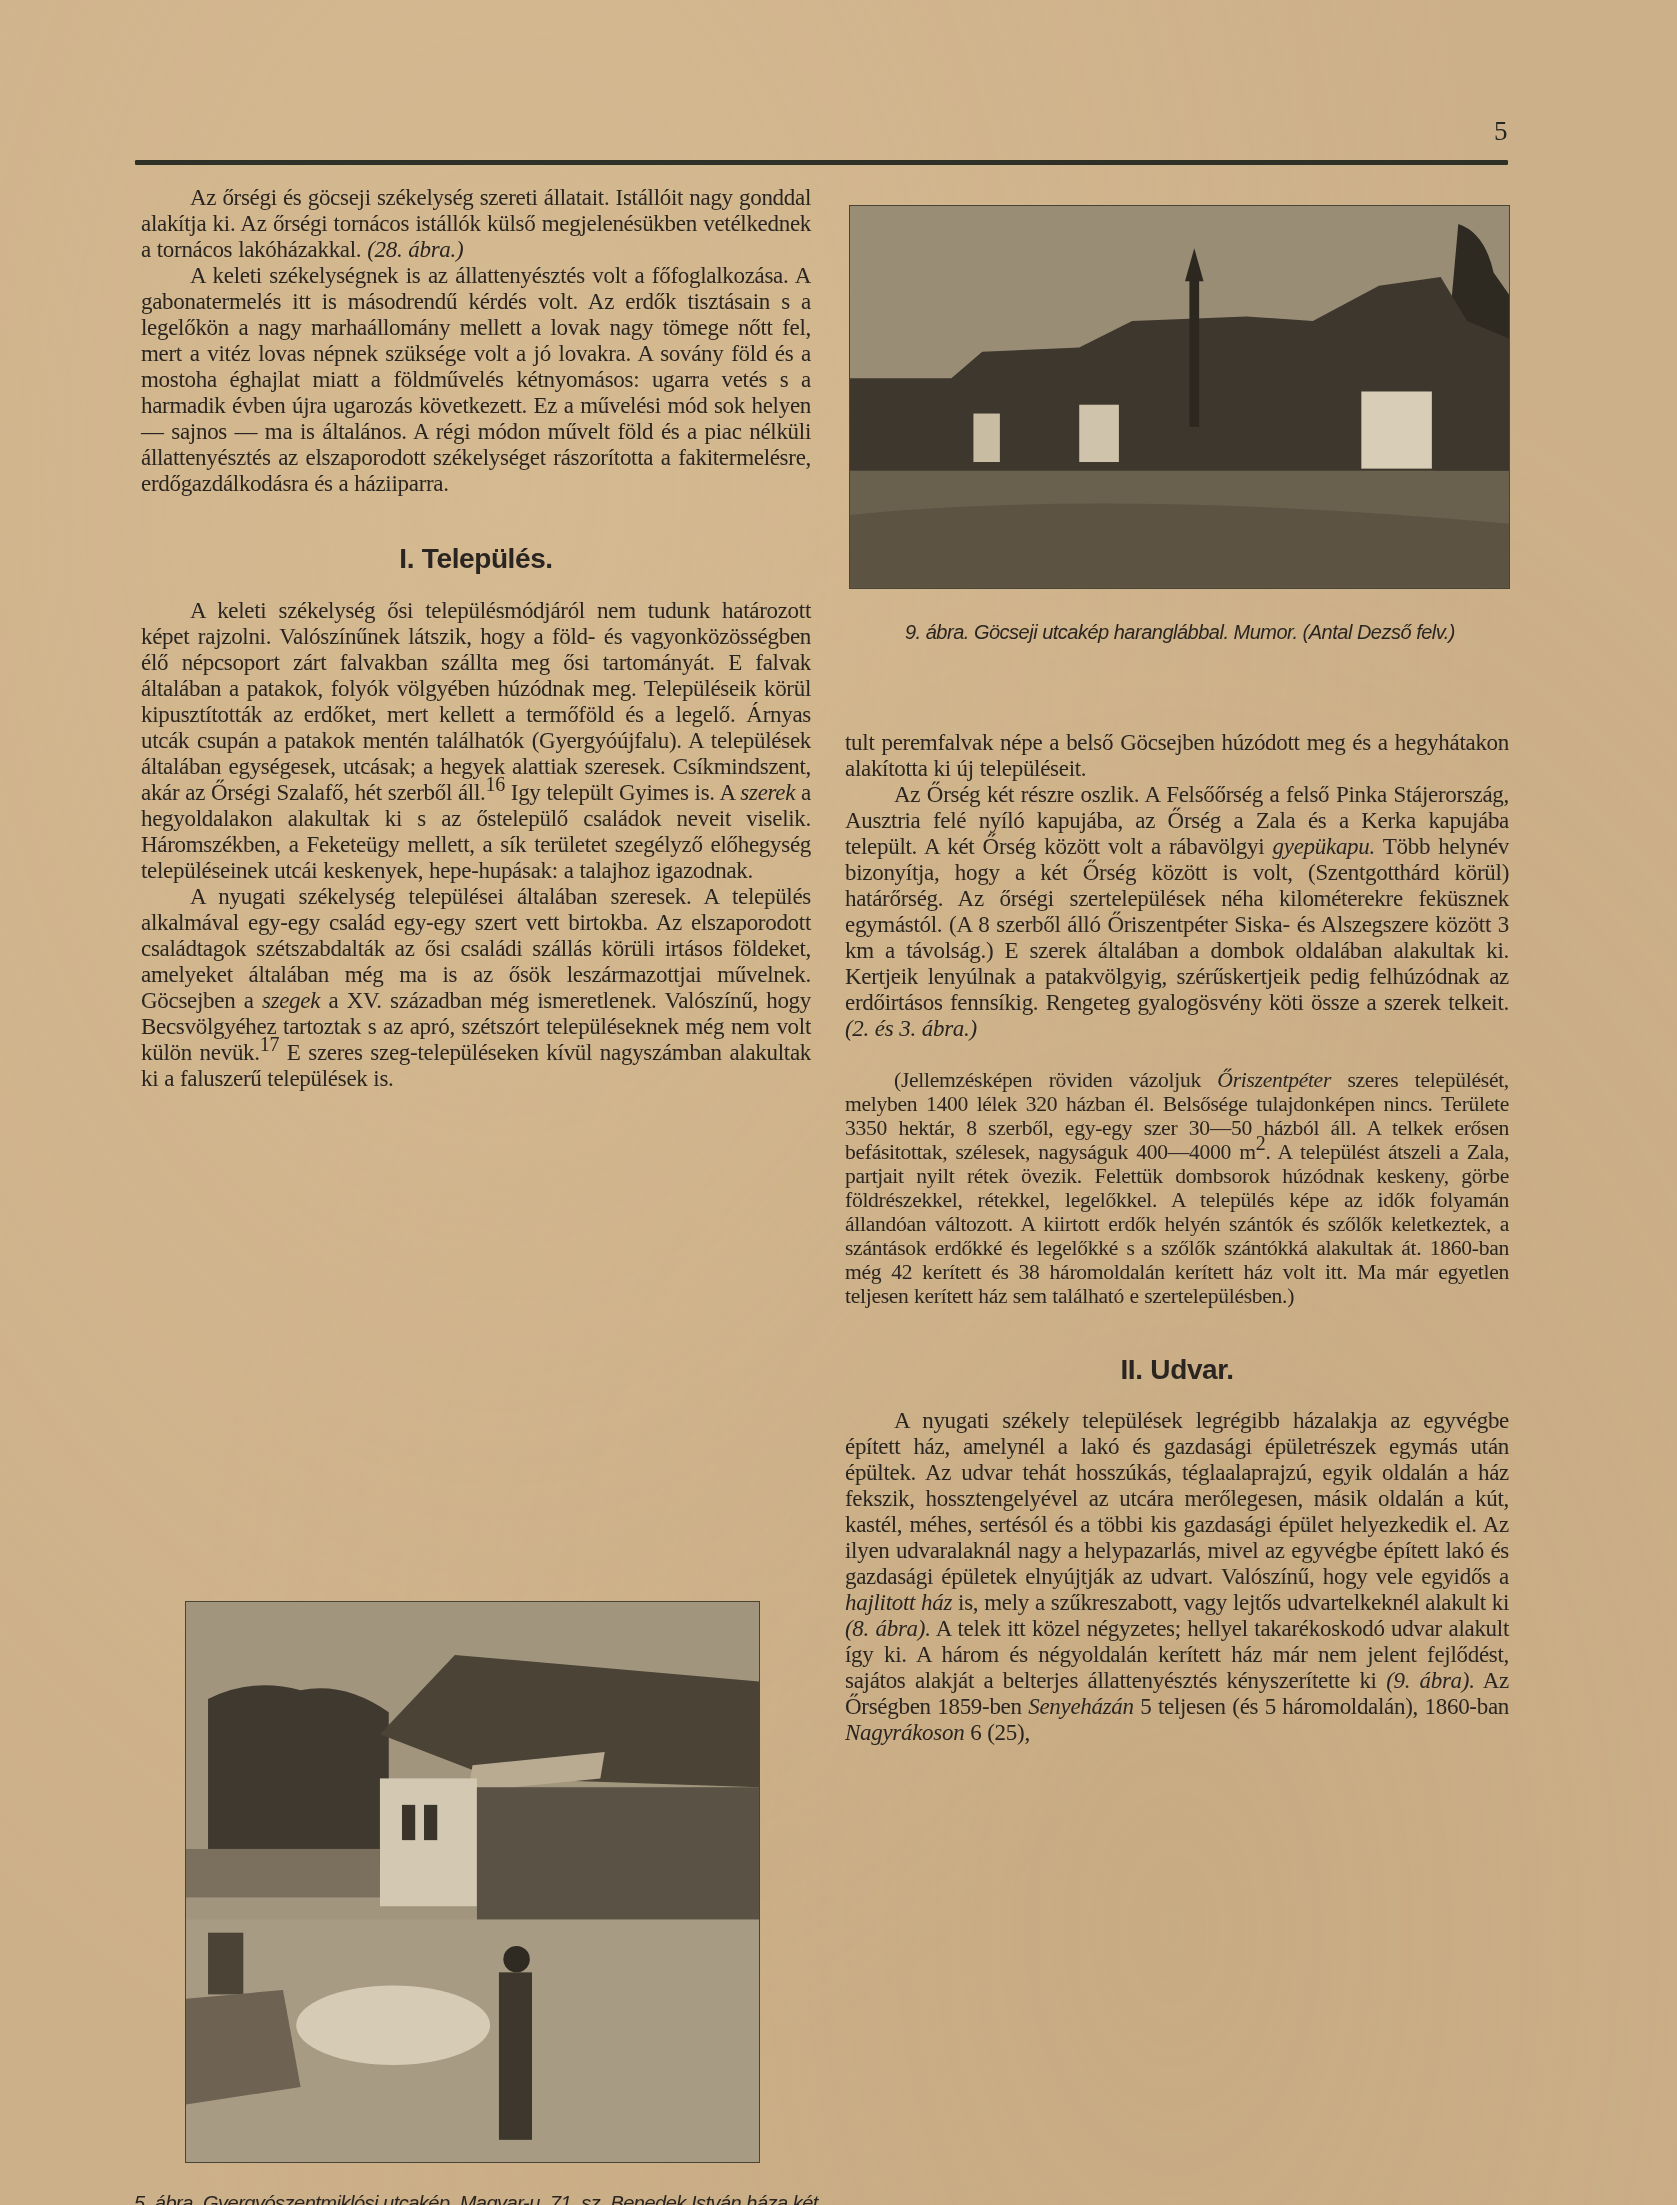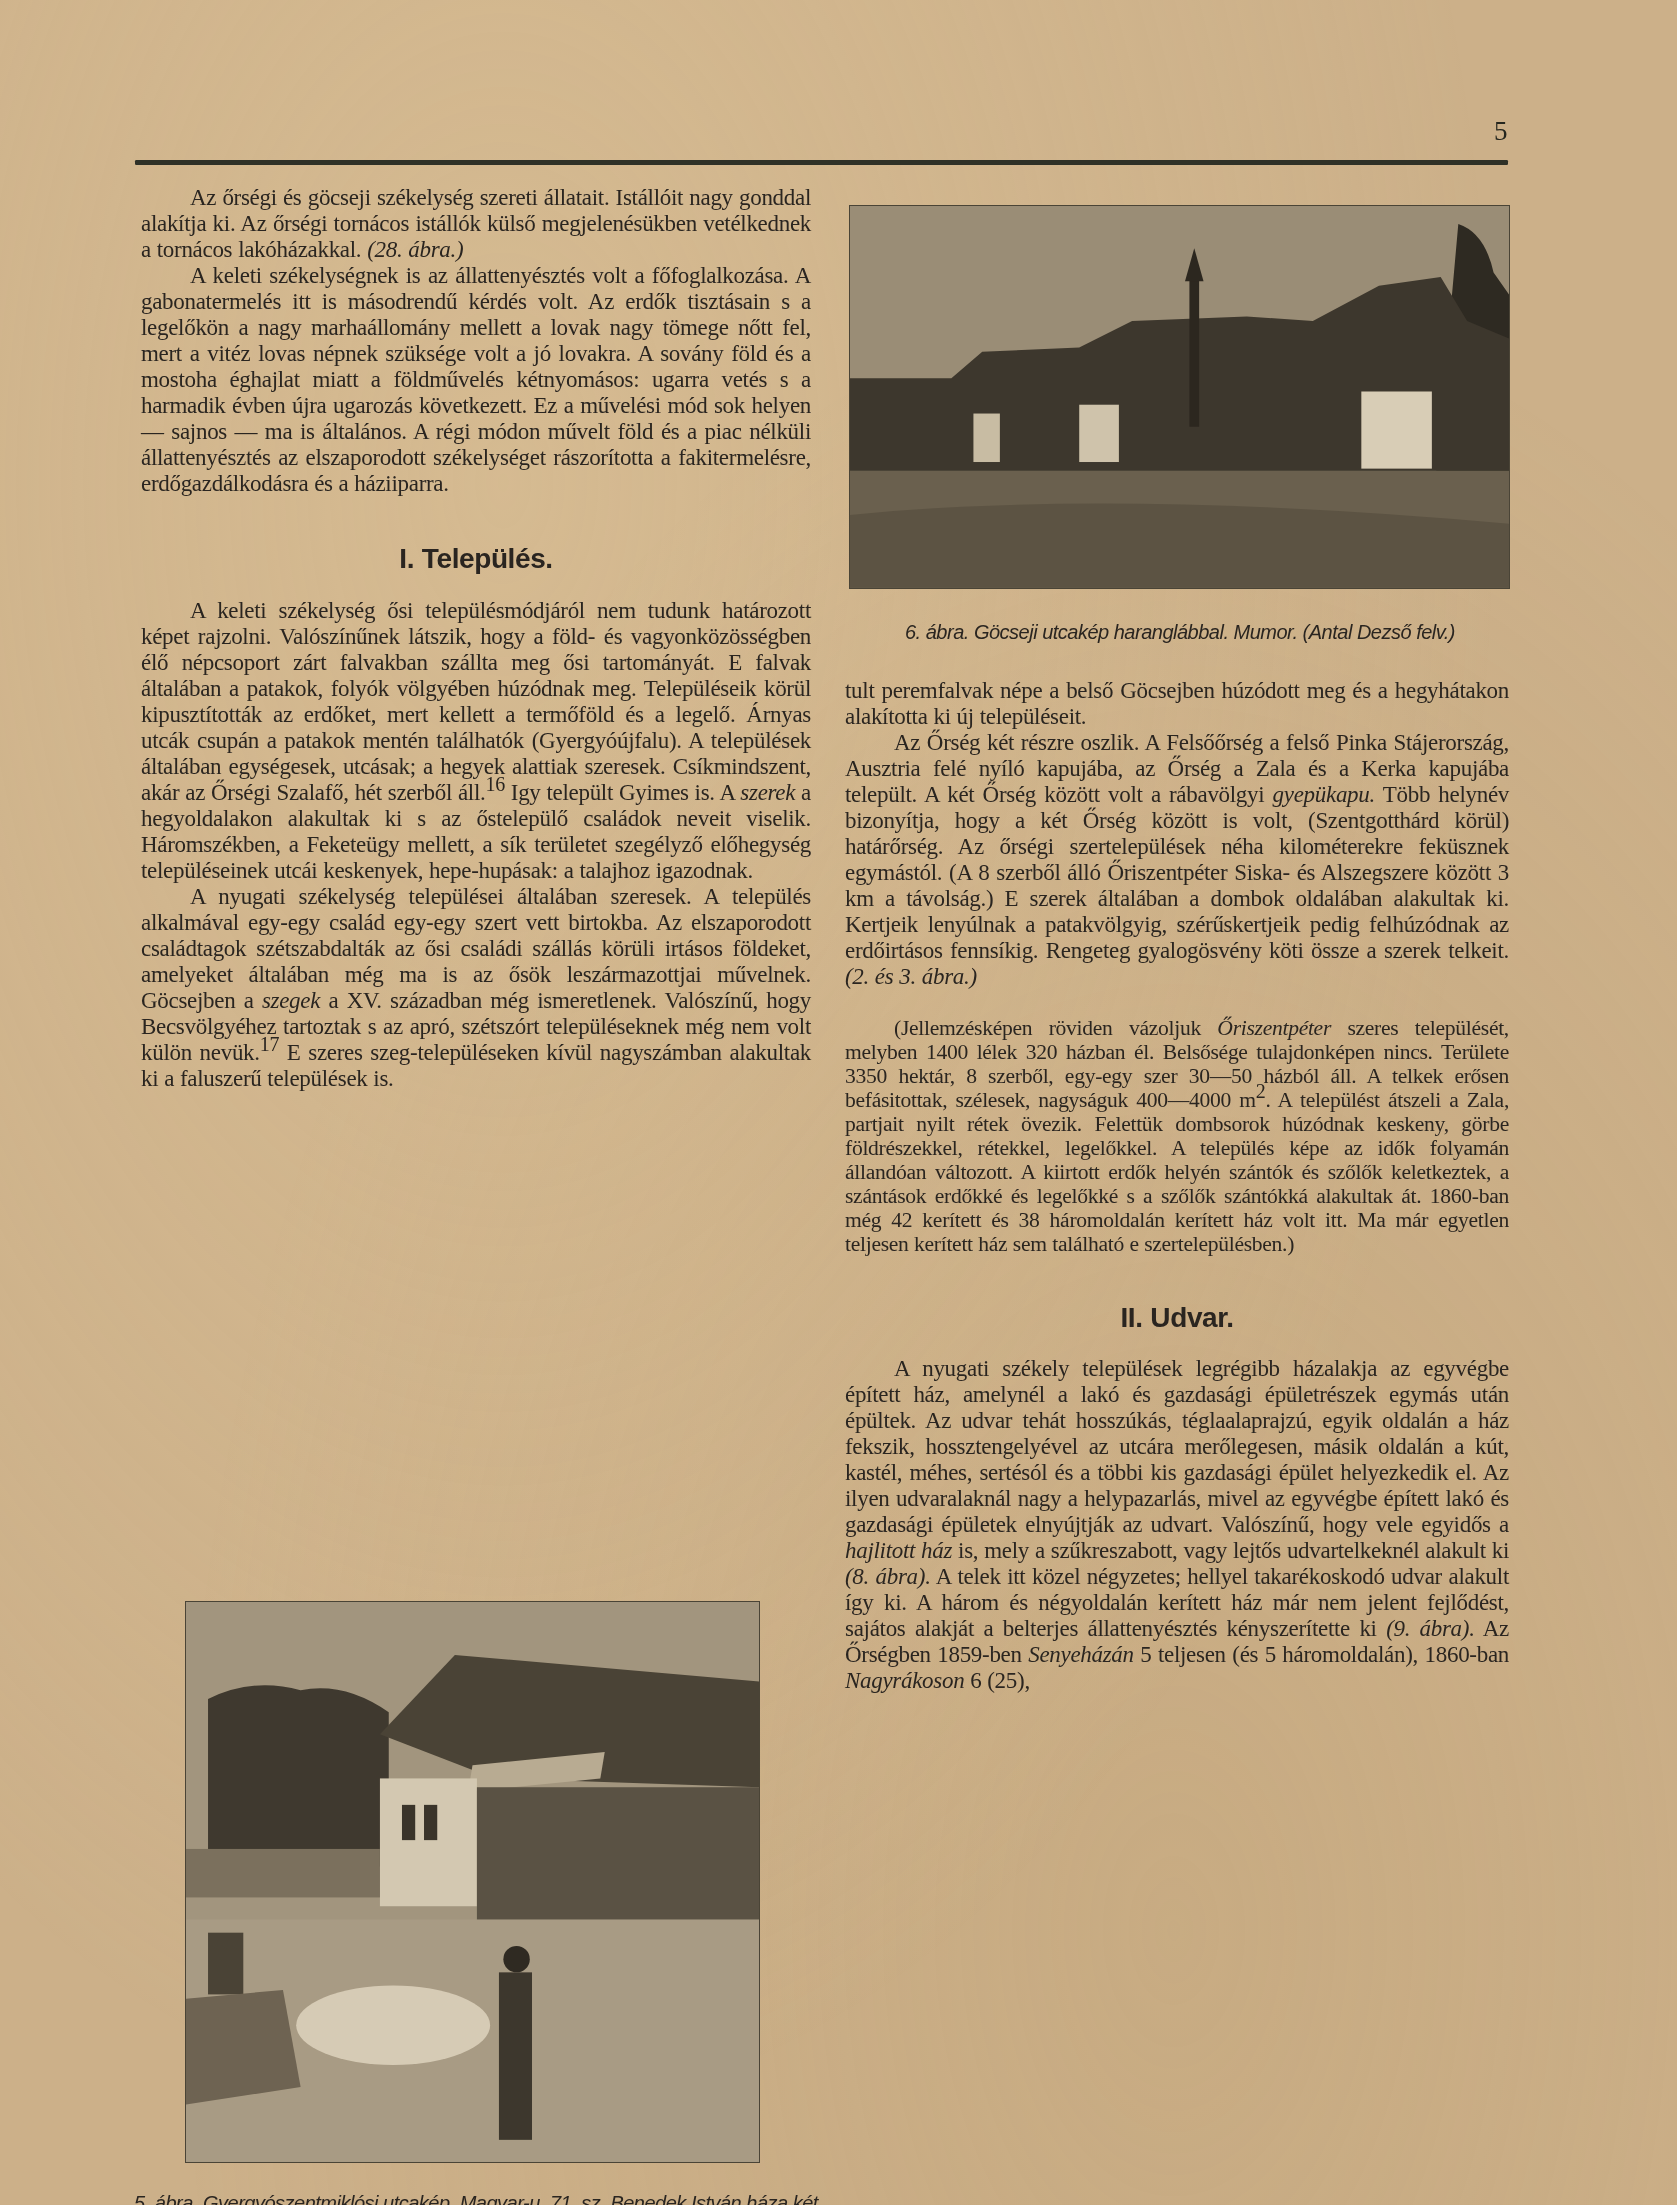--- a/index.html
+++ b/index.html
@@ -28,21 +28,21 @@
   .col p { margin: 0; text-indent: 49px; hyphens: manual; }
   .col p.noindent { text-indent: 0; }
   .col .gap { height: 25.6px; }
   .col .gap-lg { height: 49px; }
   .section-title {
     text-align: center; font-weight: bold; text-indent: 0 !important;
     font-family: "Liberation Sans", "DejaVu Sans", sans-serif;
     font-size: 28px; letter-spacing: -0.4px;
   }
   #col-left { left: 141px; top: 185px; width: 670px; }
-  #col-right { left: 845px; top: 678px; width: 664px; }
+  #col-right { left: 845px; top: 730px; width: 664px; }
   i, .it { }
   sup { font-size: 20px; line-height: 0; vertical-align: 8.8px; }
 
   .photo {
     position: absolute; overflow: hidden;
     border: 0.9px solid #4a4436;
   }
   #photo-6 {
     left: 849px; top: 205px; width: 659px; height: 382px;
     background: linear-gradient(180deg, #9c8f78 0%, #918470 50%, #6e6453 58%, #5b5244 75%, #6a604e 100%);
@@ -82,21 +82,21 @@
     <path d="M0 390 L230 390 L300 330 L520 320 L640 260 L900 250 L1050 260 L1200 180 L1340 160 L1400 260 L1495 300 L1495 600 L0 600 Z" fill="#3d372d"></path>
     <rect x="770" y="140" width="22" height="360" fill="#2c271f"></rect>
     <polygon points="760,170 781,95 802,170" fill="#2c271f"></polygon>
     <rect x="1160" y="420" width="160" height="175" fill="#d8cdb6"></rect>
     <rect x="520" y="450" width="90" height="130" fill="#cfc3ab"></rect>
     <rect x="280" y="470" width="60" height="110" fill="#c8bca3"></rect>
     <rect x="0" y="600" width="1495" height="265" fill="#6a604e"></rect>
     <path d="M0 700 Q600 640 1495 720 L1495 865 L0 865 Z" fill="#5c5343"></path>
   </svg>
 </div>
-<div id="caption-6" class="caption">6. ábra. Göcseji utcakép haranglábbal. Mumor. (Antal Dezső felv.)</div>
+<div id="caption-6" class="caption">9. ábra. Göcseji utcakép haranglábbal. Mumor. (Antal Dezső felv.)</div>
 
 <div id="col-right" class="col">
   <p class="noindent">tult peremfalvak népe a belső Göcsejben húzódott meg és a hegyhátakon alakította ki új településeit.</p>
   <p><span>Az Őrség két részre oszlik. A Felsőőrség a felső Pinka Stájerország, Ausztria felé nyíló kapujába, az Őrség a Zala és a Kerka kapujába települt. A két Őrség között volt a rábavölgyi </span><i>gyepükapu.</i><span> Több helynév bizonyítja, hogy a két Őrség között is volt, (Szentgotthárd körül) határőrség. Az őrségi szertelepülések néha kilométerekre feküsznek egymástól. (A 8 szerből álló Őriszentpéter Siska- és Alszegszere között 3 km a távolság.) E szerek általában a dombok oldalában alakultak ki. Kertjeik lenyúlnak a patakvölgyig, szérűskertjeik pedig felhúzódnak az erdőirtásos fennsíkig. Rengeteg gyalogösvény köti össze a szerek telkeit. </span><i>(2. és 3. ábra.)</i></p>
   <div class="gap"></div>
   <p style="font-size:21.6px;line-height:24px;"><span>(Jellemzésképen röviden vázoljuk </span><i>Őriszentpéter</i><span> szeres települését, melyben 1400 lélek 320 házban él. Belsősége tulajdonképen nincs. Területe 3350 hektár, 8 szerből, egy-egy szer 30—50 házból áll. A telkek erősen befásitottak, szélesek, nagyságuk 400—4000 m</span><sup>2</sup><span>. A települést átszeli a Zala, partjait nyilt rétek övezik. Felettük dombsorok húzódnak keskeny, görbe földrészekkel, rétekkel, legelőkkel. A település képe az idők folyamán állandóan változott. A kiirtott erdők helyén szántók és szőlők keletkeztek, a szántások erdőkké és legelőkké s a szőlők szántókká alakultak át. 1860-ban még 42 kerített és 38 háromoldalán kerített ház volt itt. Ma már egyetlen teljesen kerített ház sem található e szertelepülésben.)</span></p>
   <div class="gap-lg"></div>
   <p class="section-title">II. Udvar.</p>
   <div class="gap"></div>
   <p><span>A nyugati székely települések legrégibb házalakja az egyvégbe épített ház, amelynél a lakó és gazdasági épületrészek egymás után épültek. Az udvar tehát hosszúkás, téglaalaprajzú, egyik oldalán a ház fekszik, hossztengelyével az utcára merőlegesen, másik oldalán a kút, kastél, méhes, sertésól és a többi kis gazdasági épület helyezkedik el. Az ilyen udvaralaknál nagy a helypazarlás, mivel az egyvégbe épített lakó és gazdasági épületek elnyújtják az udvart. Valószínű, hogy vele egyidős a </span><i>hajlitott ház</i><span> is, mely a szűkreszabott, vagy lejtős udvartelkeknél alakult ki </span><i>(8. ábra).</i><span> A telek itt közel négyzetes; hellyel takarékoskodó udvar alakult így ki. A három és négyoldalán kerített ház már nem jelent fejlődést, sajátos alakját a belterjes állattenyésztés kényszerítette ki </span><i>(9. ábra).</i><span> Az Őrségben 1859-ben </span><i>Senyeházán</i><span> 5 teljesen (és 5 háromoldalán), 1860-ban </span><i>Nagyrákoson</i><span> 6 (25),</span></p>

